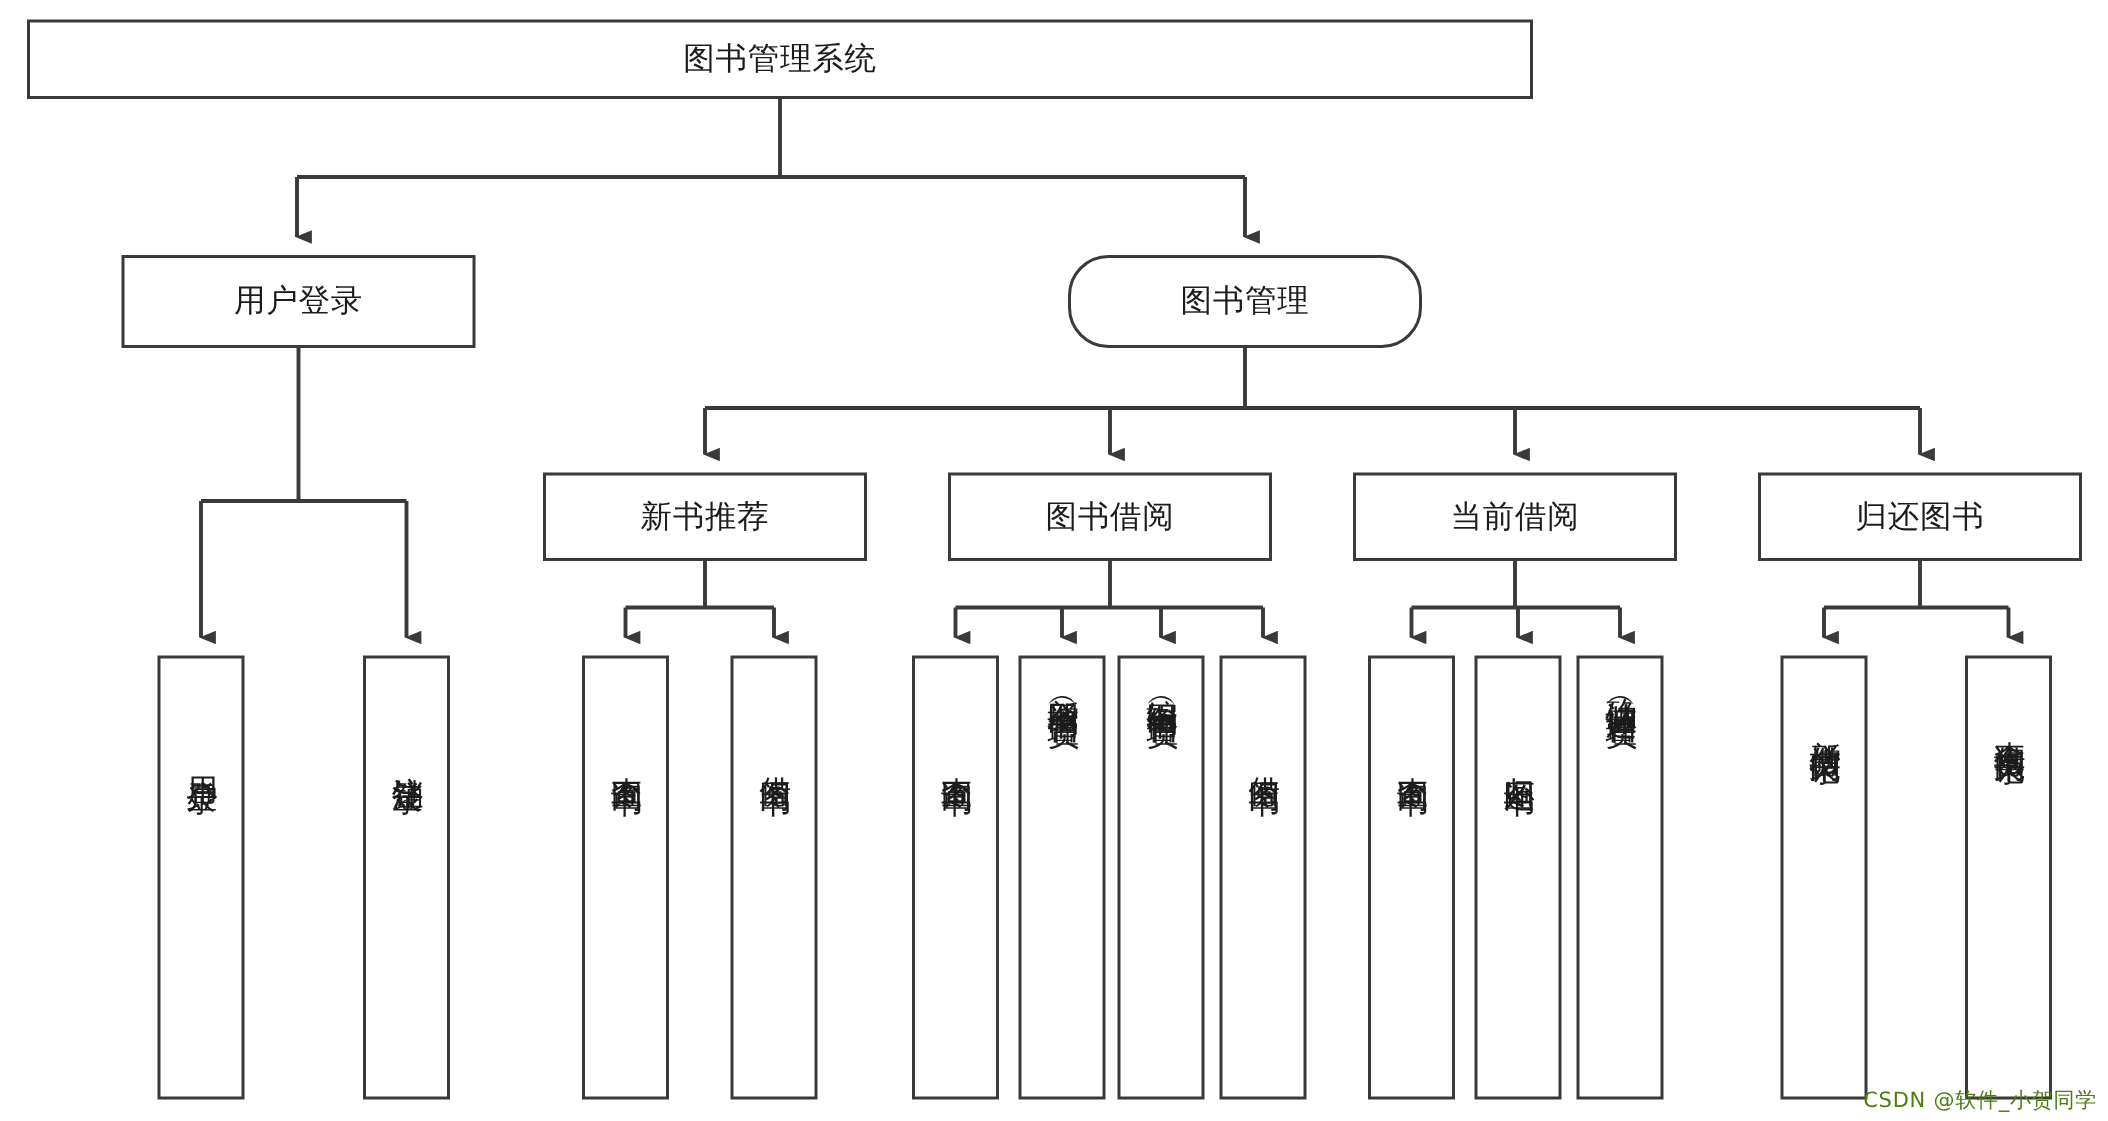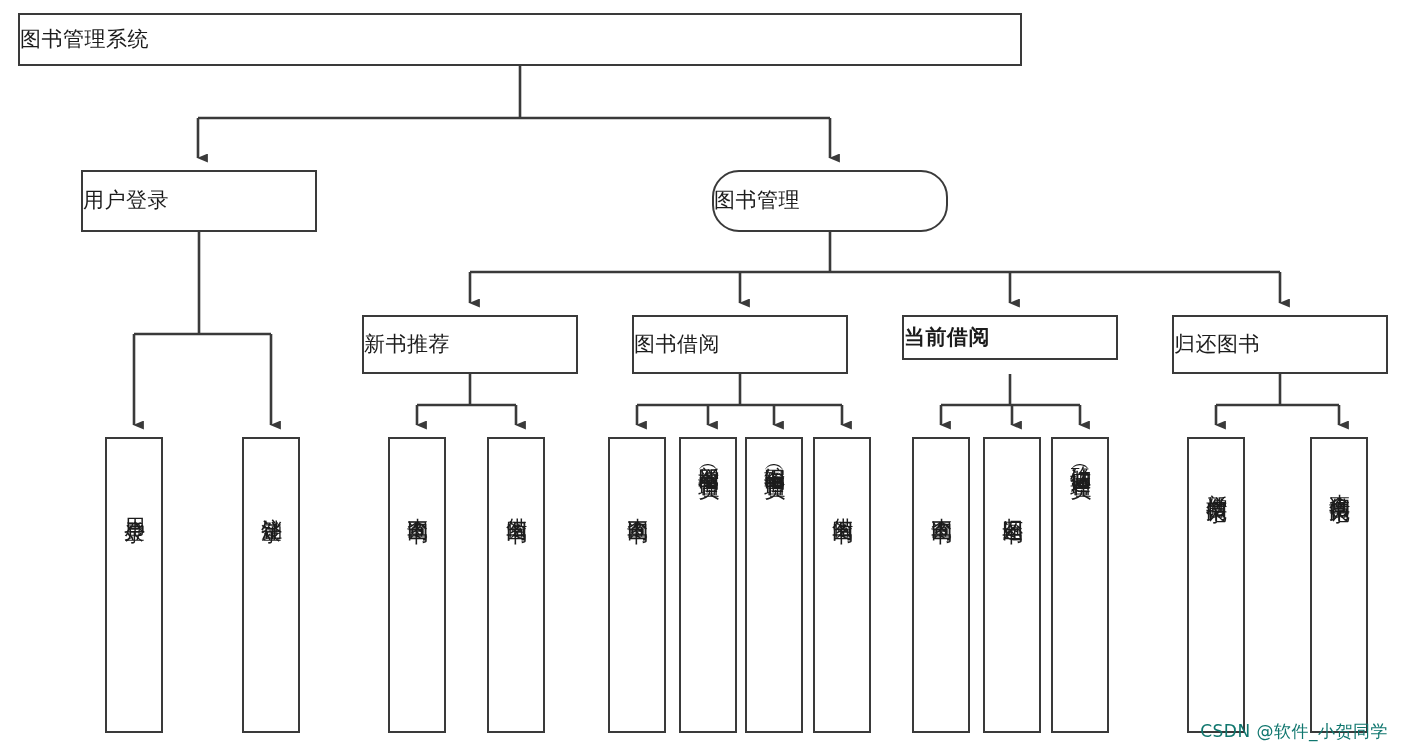--- a/index.html
+++ b/index.html
@@ -25,20 +25,21 @@
     height: 747px;
     pointer-events: none;
   }
   .node {
     position: absolute;
     box-sizing: border-box;
     border: 2.5px solid #3a3a3a;
     background: #ffffff;
     display: flex;
     align-items: center;
+    justify-content: center;
     color: #1c1c1c;
     line-height: 1.22;
     text-align: center;
   }
   .node.horiz {
     font-size: 21px;
     letter-spacing: 0.5px;
   }
   .node.vert {
     align-items: flex-start;
@@ -56,24 +57,24 @@
     margin-top: 62px;
   }
   .node.vert.tall .vtext {
     margin-top: 10px;
   }
   .node.vert.med .vtext {
     margin-top: 38px;
   }
   #watermark {
     position: absolute;
-    right: 17px;
+    right: 7px;
     bottom: 4px;
-    font-size: 17px;
-    color: #0f766e;
+    font-size: 14px;
+    color: #4d7c0f;
     white-space: nowrap;
     letter-spacing: 0.5px;
   }
 </style>
 </head>
 <body>
 
 <div id="canvas">
 
   <svg id="wires" viewBox="0 0 1405 747" width="1405" height="747" xmlns="http://www.w3.org/2000/svg">
@@ -137,21 +138,21 @@
   <div class="node horiz" style="left:712px; top:170px; width:236px; height:62px;border-radius:27px;">
     <span>图书管理</span>
   </div>
 
   <div class="node horiz" style="left:632px; top:315px; width:216px; height:59px;">
     <span>图书借阅</span>
   </div>
   <div class="node horiz" style="left:362px; top:315px; width:216px; height:59px;">
     <span>新书推荐</span>
   </div>
-  <div class="node horiz" style="left:902px; top:315px; width:216px; height:45px;font-weight:bold;">
+  <div class="node horiz" style="left:902px; top:315px; width:216px; height:59px;">
     <span>当前借阅</span>
   </div>
   <div class="node horiz" style="left:1172px; top:315px; width:216px; height:59px;">
     <span>归还图书</span>
   </div>
 
   <div class="node vert mid" style="left:105px; top:437px; width:58px; height:296px;">
     <span class="vtext">用户登录</span>
   </div>
   <div class="node vert mid" style="left:242px; top:437px; width:58px; height:296px;">

